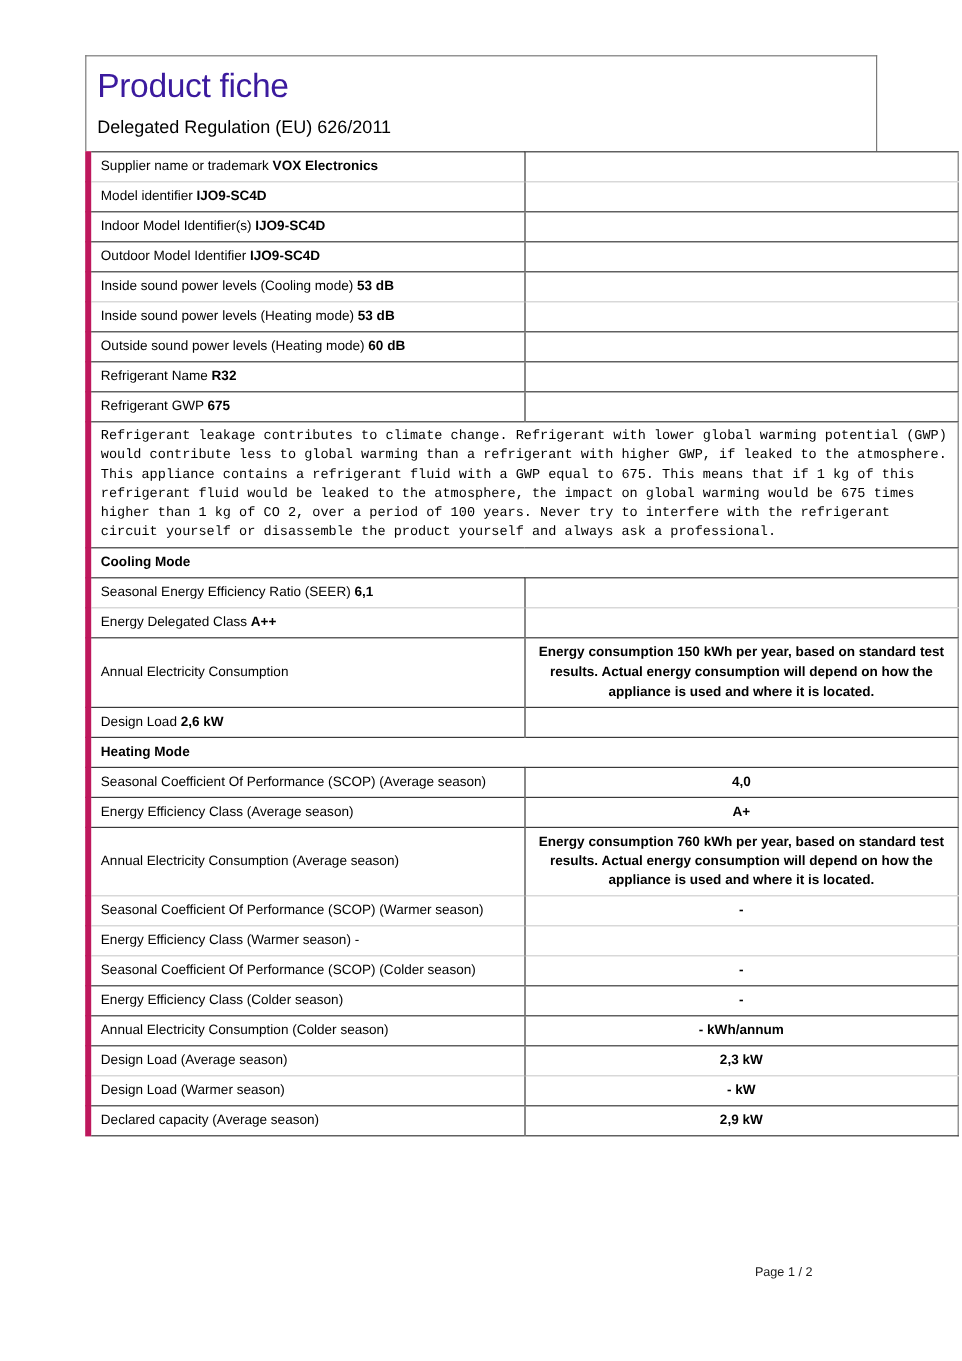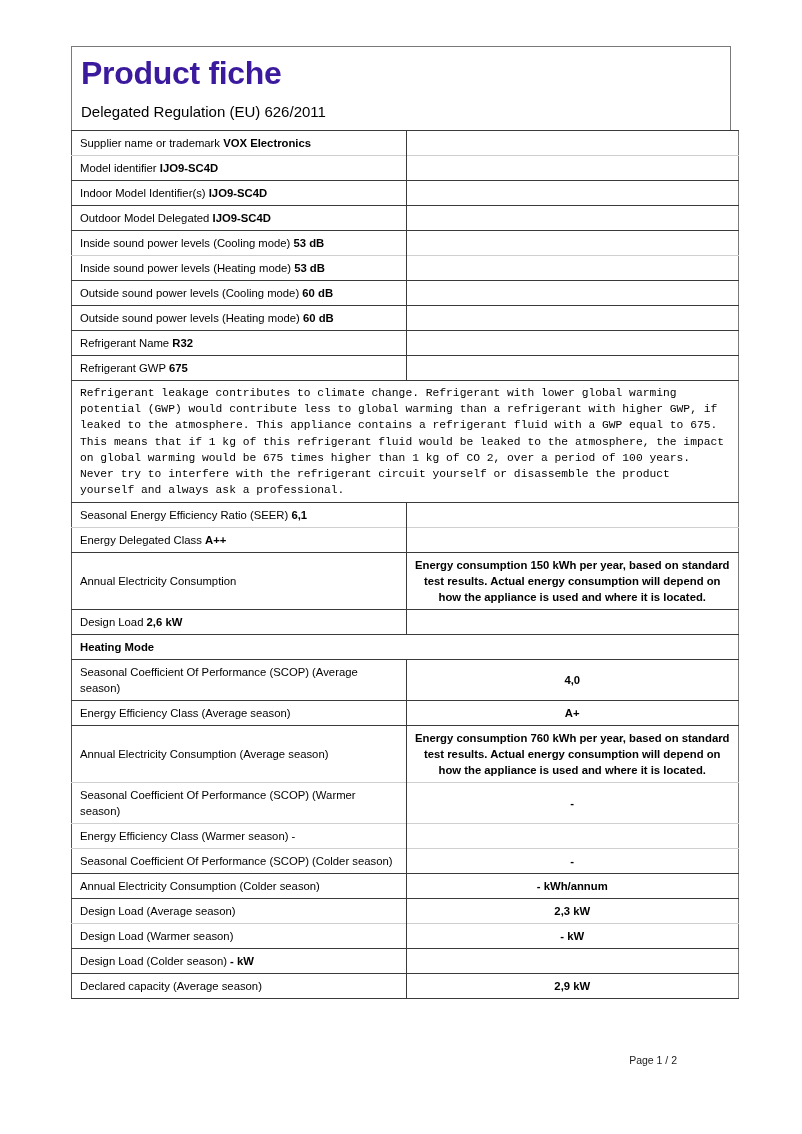--- a/index.html
+++ b/index.html
@@ -27,41 +27,41 @@
     width: 660px;
   }
   
   .header-block {
     border: 1px solid #7a7a7a;
     border-bottom: none;
     padding: 10px 9px 6px 9px;
     box-sizing: border-box;
   }
   .doc-title {
-    font-size: 32px;
-    font-weight: bold;
+    font-size: 28px;
+    font-weight: normal;
     letter-spacing: -0.3px;
     color: #3b1a9e;
     line-height: 1.05;
     margin: 0 0 11px 0;
     padding: 0;
   }
   .doc-subtitle {
     font-size: 15px;
     line-height: 1.3;
     color: #000;
     margin: 0;
     padding: 0 0 3px 0;
   }
   
   table.fiche {
     border-collapse: collapse;
-    width: 668px;
+    width: 728px;
     table-layout: fixed;
-    border-left: 1px solid #be185d;
+    border-left: 5px solid #be185d;
     border-right: 1px solid #7a7a7a;
     border-bottom: 1px solid #3a3a3a;
   }
   table.fiche td {
     vertical-align: middle;
     font-size: 11.3px;
     line-height: 1.42;
     padding: 4px 8px 4px 8px;
     border-top: 1px solid #3a3a3a;
     box-sizing: border-box;
@@ -134,58 +134,57 @@
           <td class="label"><span>Model identifier </span><b>IJO9-SC4D</b></td>
           <td class="value"></td>
         </tr>
 
         <tr>
           <td class="label"><span>Indoor Model Identifier(s) </span><b>IJO9-SC4D</b></td>
           <td class="value"></td>
         </tr>
 
         <tr>
-          <td class="label"><span>Outdoor Model Delegated </span><b>IJO9-SC4D</b></td>
+          <td class="label"><span>Outdoor Model Identifier </span><b>IJO9-SC4D</b></td>
           <td class="value"></td>
         </tr>
 
         <tr>
           <td class="label"><span>Inside sound power levels (Cooling mode) </span><b>53 dB</b></td>
           <td class="value"></td>
         </tr>
 
         <tr class="light">
           <td class="label"><span>Inside sound power levels (Heating mode) </span><b>53 dB</b></td>
           <td class="value"></td>
         </tr>
 
-        <tr>
-          <td class="label"><span>Outside sound power levels (Cooling mode) </span><b>60 dB</b></td>
-          <td class="value"></td>
-        </tr>
 
         <tr>
           <td class="label"><span>Outside sound power levels (Heating mode) </span><b>60 dB</b></td>
           <td class="value"></td>
         </tr>
 
         <tr>
           <td class="label"><span>Refrigerant Name </span><b>R32</b></td>
           <td class="value"></td>
         </tr>
 
         <tr>
           <td class="label"><span>Refrigerant GWP </span><b>675</b></td>
           <td class="value"></td>
         </tr>
 
         <tr>
           <td class="para full" colspan="2">Refrigerant leakage contributes to climate change. Refrigerant with lower global warming potential (GWP) would contribute less to global warming than a refrigerant with higher GWP, if leaked to the atmosphere. This appliance contains a refrigerant fluid with a GWP equal to 675. This means that if 1 kg of this refrigerant fluid would be leaked to the atmosphere, the impact on global warming would be 675 times higher than 1 kg of CO 2, over a period of 100 years. Never try to interfere with the refrigerant circuit yourself or disassemble the product yourself and always ask a professional.</td>
         </tr>
 
+        <tr class="section">
+          <td class="full" colspan="2">Cooling Mode</td>
+        </tr>
 
         <tr>
           <td class="label"><span>Seasonal Energy Efficiency Ratio (SEER) </span><b>6,1</b></td>
           <td class="value"></td>
         </tr>
 
         <tr class="light">
           <td class="label"><span>Energy Delegated Class </span><b>A++</b></td>
           <td class="value"></td>
         </tr>
@@ -227,41 +226,41 @@
         <tr class="light">
           <td class="label"><span>Energy Efficiency Class (Warmer season) </span><span>-</span></td>
           <td class="value"></td>
         </tr>
 
         <tr class="light">
           <td class="label">Seasonal Coefficient Of Performance (SCOP) (Colder season)</td>
           <td class="value">-</td>
         </tr>
 
+        <tr>
+          <td class="label">Energy Efficiency Class (Colder season)</td>
+          <td class="value">-</td>
+        </tr>
 
 
         <tr>
           <td class="label">Annual Electricity Consumption (Colder season)</td>
           <td class="value">- kWh/annum</td>
         </tr>
 
         <tr>
           <td class="label">Design Load (Average season)</td>
           <td class="value">2,3 kW</td>
         </tr>
 
         <tr class="light">
           <td class="label">Design Load (Warmer season)</td>
           <td class="value">- kW</td>
         </tr>
 
-        <tr>
-          <td class="label"><span>Design Load (Colder season) </span><b>- kW</b></td>
-          <td class="value"></td>
-        </tr>
 
         <tr>
           <td class="label">Declared capacity (Average season)</td>
           <td class="value">2,9 kW</td>
         </tr>
 
       </tbody>
     </table>
   </div>
 

